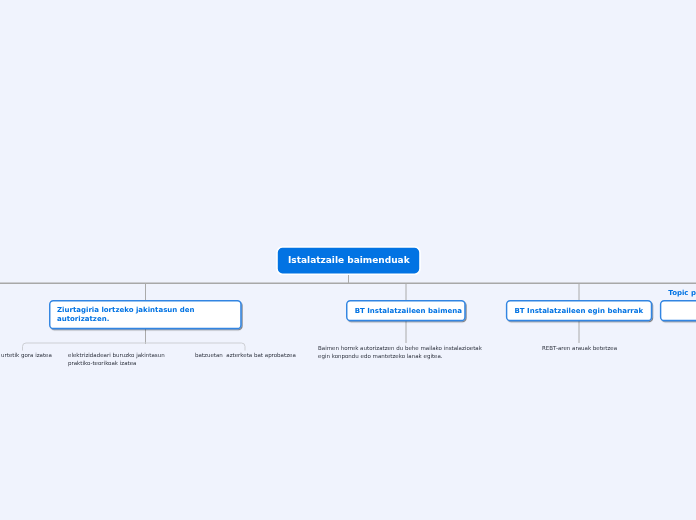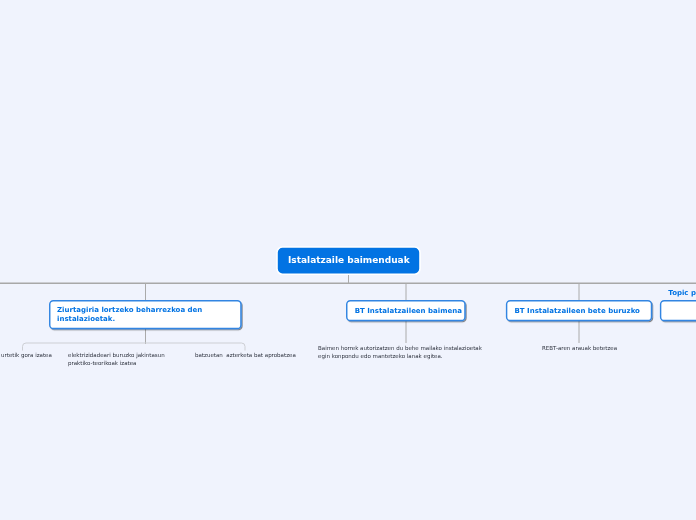--- a/index.html
+++ b/index.html
@@ -53,27 +53,27 @@
       <rect x="49.75" y="300.65" width="191.2" height="27.9" rx="3.6"></rect>
       <rect x="346.75" y="300.65" width="118.2" height="19.9" rx="3.6"></rect>
       <rect x="506.6" y="300.65" width="144.9" height="19.9" rx="3.6"></rect>
       <rect x="660.6" y="300.65" width="90" height="19.9" rx="3.6"></rect>
     </g>
   </svg>
 
   <div class="txt root-label" style="left:288px;top:255px;" data-bind="root.label">Istalatzaile baimenduak</div>
 
   <div class="txt topic-label" style="left:57px;top:306px;">
-    <div data-bind="topics.0.lines.0">Ziurtagiria lortzeko beharrezkoa den</div>
-    <div data-bind="topics.0.lines.1">instalazioetak.</div>
+    <div data-bind="topics.0.lines.0">Ziurtagiria lortzeko jakintasun den</div>
+    <div data-bind="topics.0.lines.1">autorizatzen.</div>
   </div>
 
   <div class="txt topic-label" style="left:354.7px;top:306.5px;" data-bind="topics.1.lines.0">BT Instalatzaileen baimena</div>
 
-  <div class="txt topic-label" style="left:514.5px;top:306.5px;" data-bind="topics.2.lines.0">BT Instalatzaileen bete buruzko</div>
+  <div class="txt topic-label" style="left:514.5px;top:306.5px;" data-bind="topics.2.lines.0">BT Instalatzaileen egin beharrak</div>
 
   <div class="txt topic-label" style="left:668.3px;top:289px;" data-bind="topics.3.lines.0">Topic p</div>
 
   <div class="txt leaf" style="left:1px;top:351px;">
     <div data-bind="leaves.0.lines.0">urtetik gora izatea</div>
   </div>
 
   <div class="txt leaf" style="left:68px;top:351px;">
     <div data-bind="leaves.1.lines.0">elektrizidadeari buruzko jakintasun</div>
     <div data-bind="leaves.1.lines.1">praktiko-teorikoak izatea</div>

